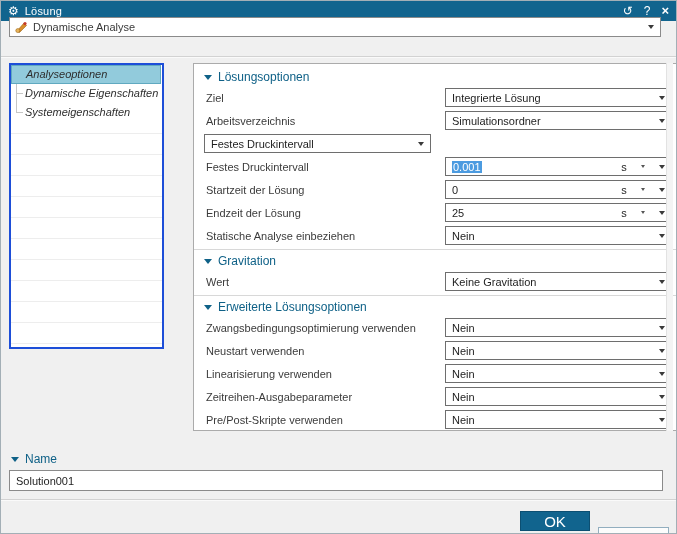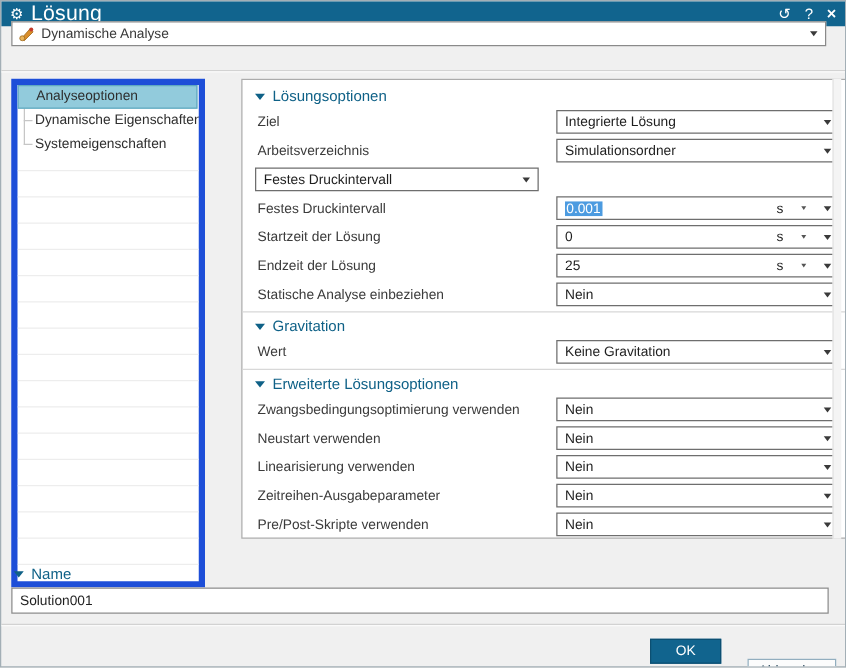--- a/index.html
+++ b/index.html
@@ -8,40 +8,40 @@
     position:relative; width:677px; height:534px;
     background:#F0F0F0; border:1px solid #A3AFB6;
     font-size:11px; color:#3A3A3A; overflow:hidden;
   }
   
   .titlebar {
     position:absolute; left:0; top:0; width:675px; height:20px;
     background:#11648E; color:#fff; display:flex; align-items:center;
     padding:0 7px; gap:6px;
   }
-  .titlebar .t-title { font-size:17px; letter-spacing:.2px; }
+  .titlebar .t-title { font-size:11px; letter-spacing:.2px; }
   .tb-right { margin-left:auto; display:flex; gap:11px; align-items:center; }
   .tb-ic { color:#fff; font-size:12px; line-height:12px; cursor:default; }
   .gear { font-size:12px; }
   .drag-notch { position:absolute; left:104px; top:20px; width:15px; height:4px;
     background:#CDD2D5; border:1px solid #BFC6CA; border-top:none; border-radius:0 0 2px 2px; }
 
   
   .type-combo {
     position:absolute; left:8px; top:16px; width:652px; height:20px;
     background:#fff; border:1px solid #8A8A8A;
     display:flex; align-items:center; padding:0 6px 0 4px; gap:5px;
   }
   .groove { position:absolute; left:0; width:675px; height:2px;
     border-top:1px solid #D2D2D2; border-bottom:1px solid #FAFAFA; }
 
   
   .left-panel {
-    position:absolute; left:8px; top:62px; width:155px; height:407px;
-    background:#fff; border:5px solid #1d4ed8; overflow:hidden;
+    position:absolute; left:8px; top:62px; width:155px; height:286px;
+    background:#fff; border:2px solid #1d4ed8; overflow:hidden;font-style:italic;
   }
   .tree-area { position:relative; }
   .tree-vline { position:absolute; left:5px; top:0px; width:1px; height:48px; background:#C6C6C6; }
   .tree-hstub { position:absolute; left:5px; width:7px; height:1px; background:#C6C6C6; }
   .tree-row {
     position:relative; height:19px; line-height:18px; padding-left:14px;
     white-space:nowrap; color:#2E2E2E;
   }
   .tree-row.selected {
     background:#92CBDC; border:1px solid #60A9C0; line-height:17px;
@@ -82,23 +82,23 @@
     align-items:center; gap:6px; color:#0F6187; font-size:12px; }
   .name-input {
     position:absolute; left:8px; top:469px; width:654px; height:21px;
     background:#fff; border:1px solid #8A8A8A; display:flex; align-items:center;
     padding:0 6px; color:#1E1E1E;
   }
 
   
   .footer-groove { top:498px; }
   .btn-ok {
-    position:absolute; left:519px; top:510px; width:57px; height:20px;
+    position:absolute; left:519px; top:510px; width:70px; height:20px;
     background:#11648E; border:1px solid #0C4F72; color:#fff;
-    display:flex; align-items:center; justify-content:center; font-size:11px;
+    display:flex; align-items:center; justify-content:center; font-size:15px;
   }
   .btn-cancel {
     position:absolute; left:597px; top:510px; width:71px; height:20px;
     background:#FCFCFC; border:1px solid #92AEBF; color:#27475B;
     display:flex; align-items:center; justify-content:center; font-size:11px;margin-top:16px;
   }
 </style>
 </head>
 <body>
 

